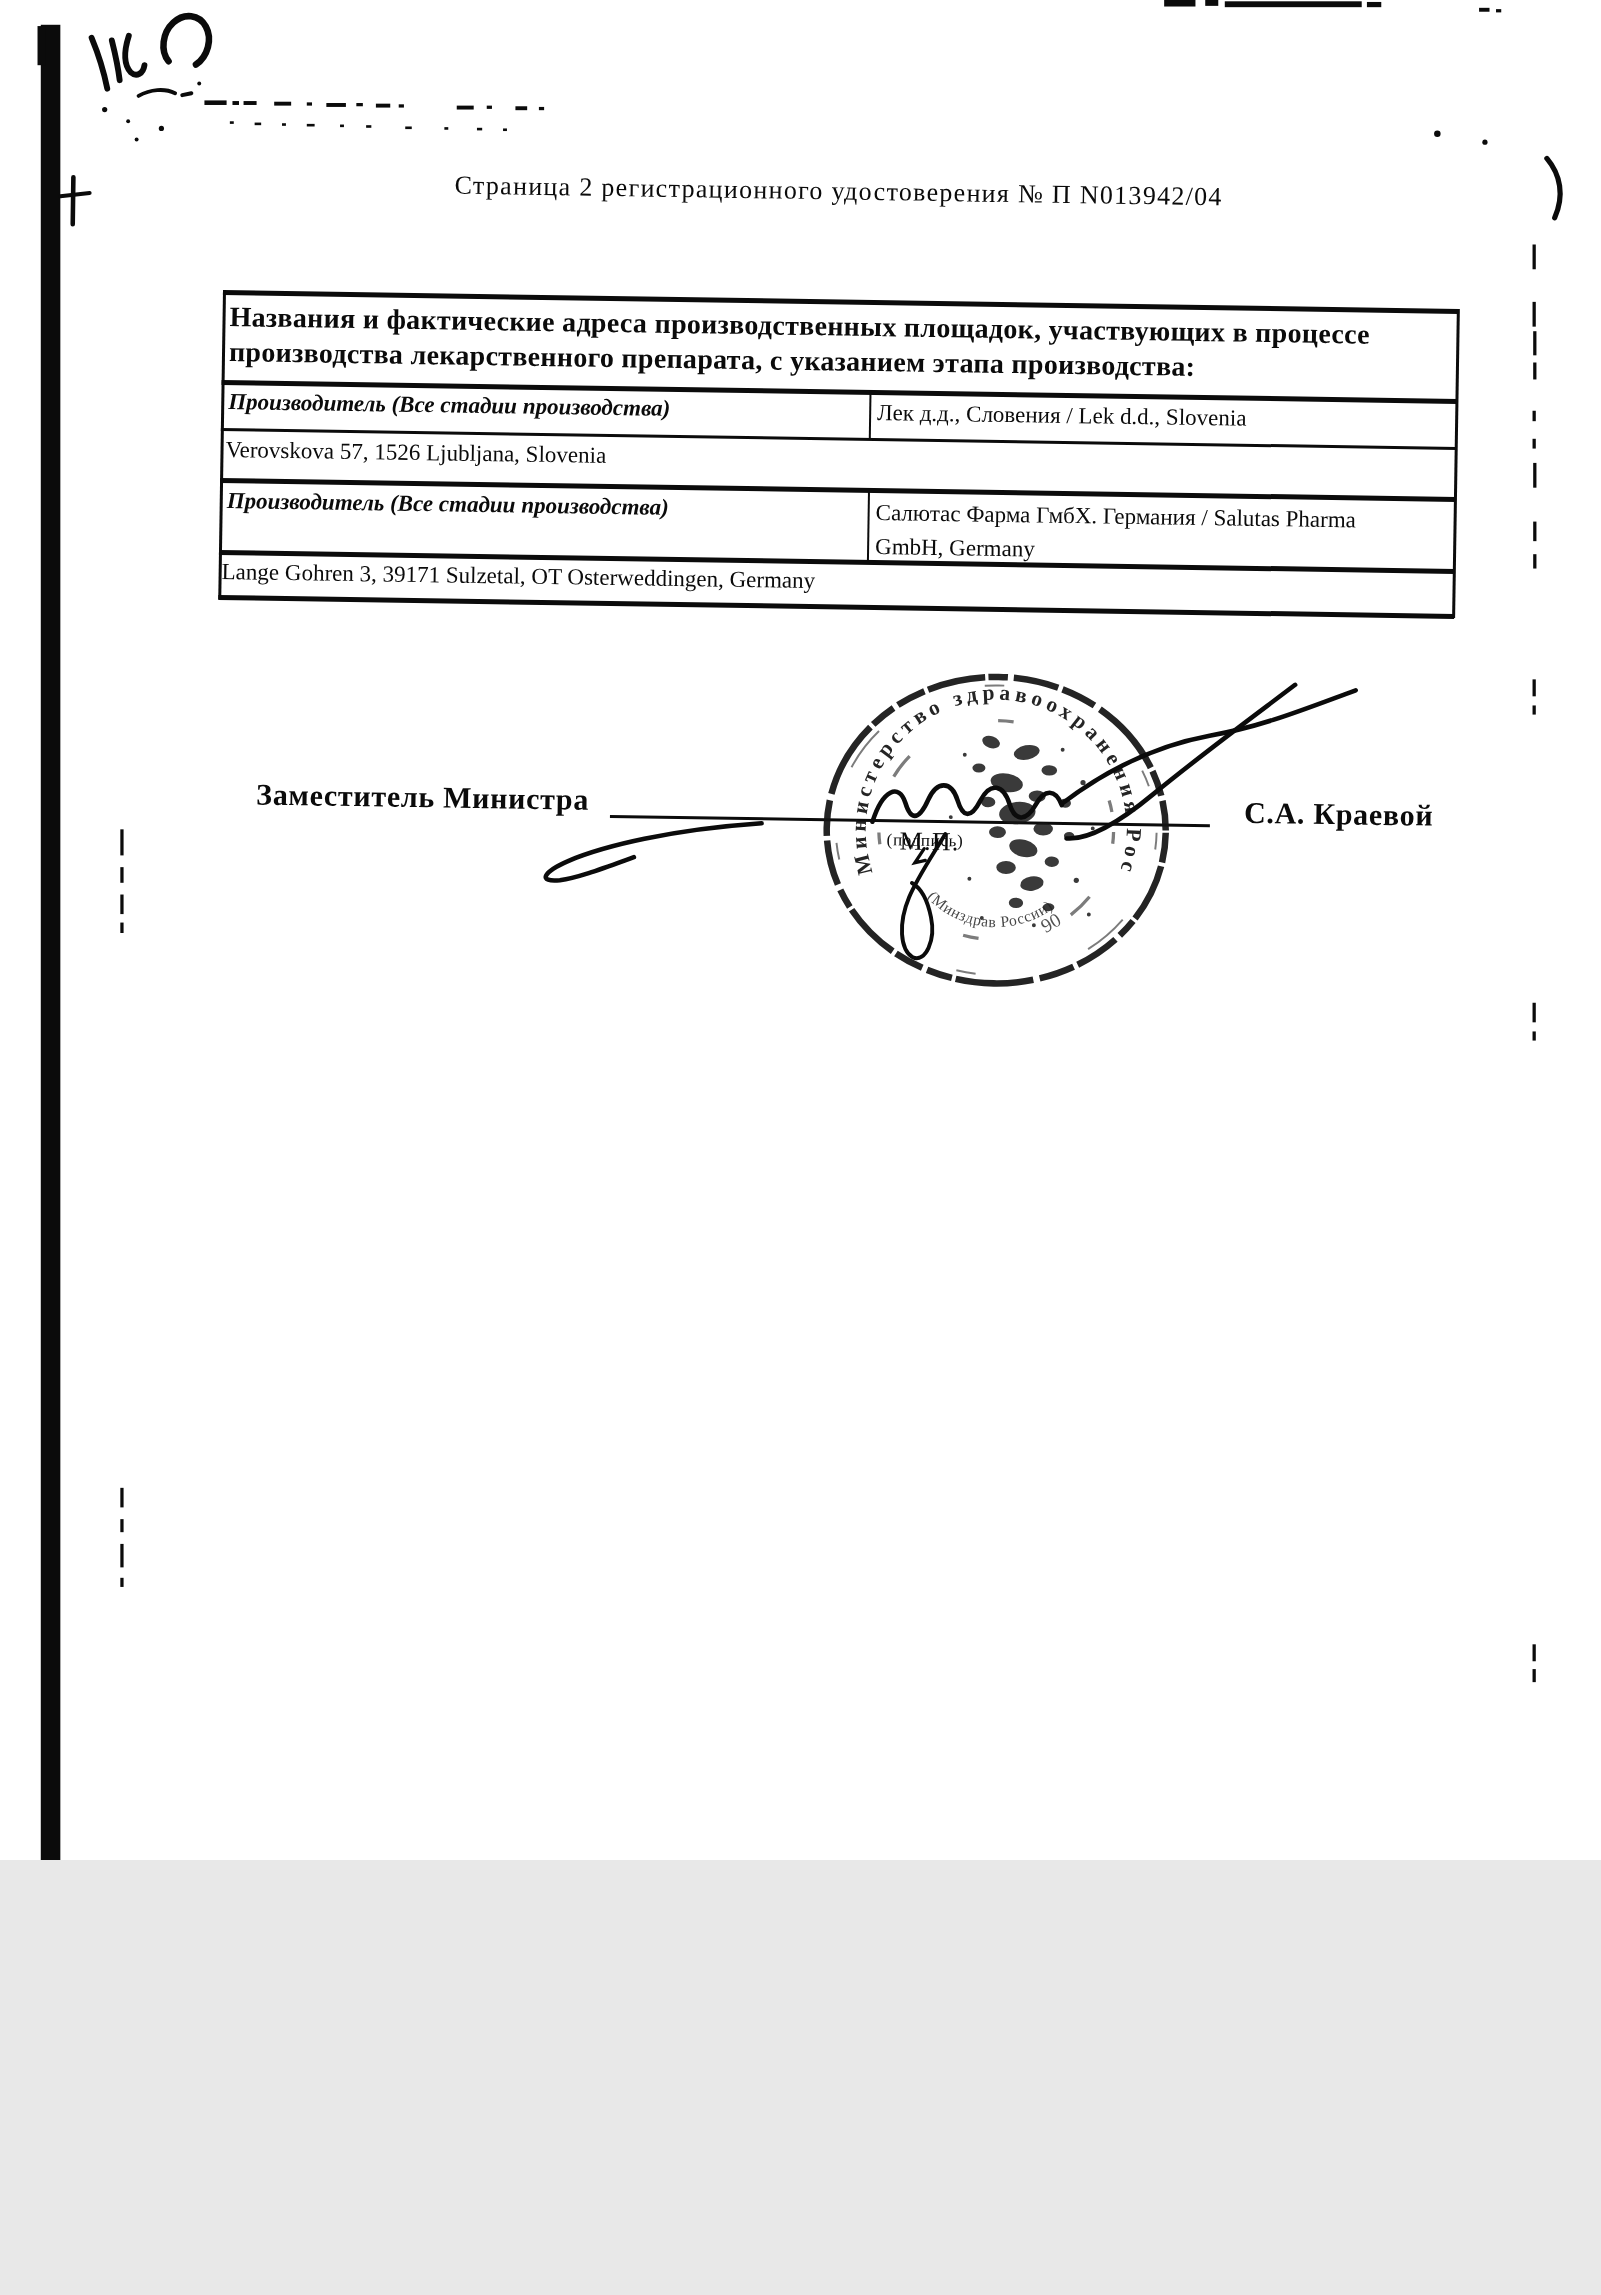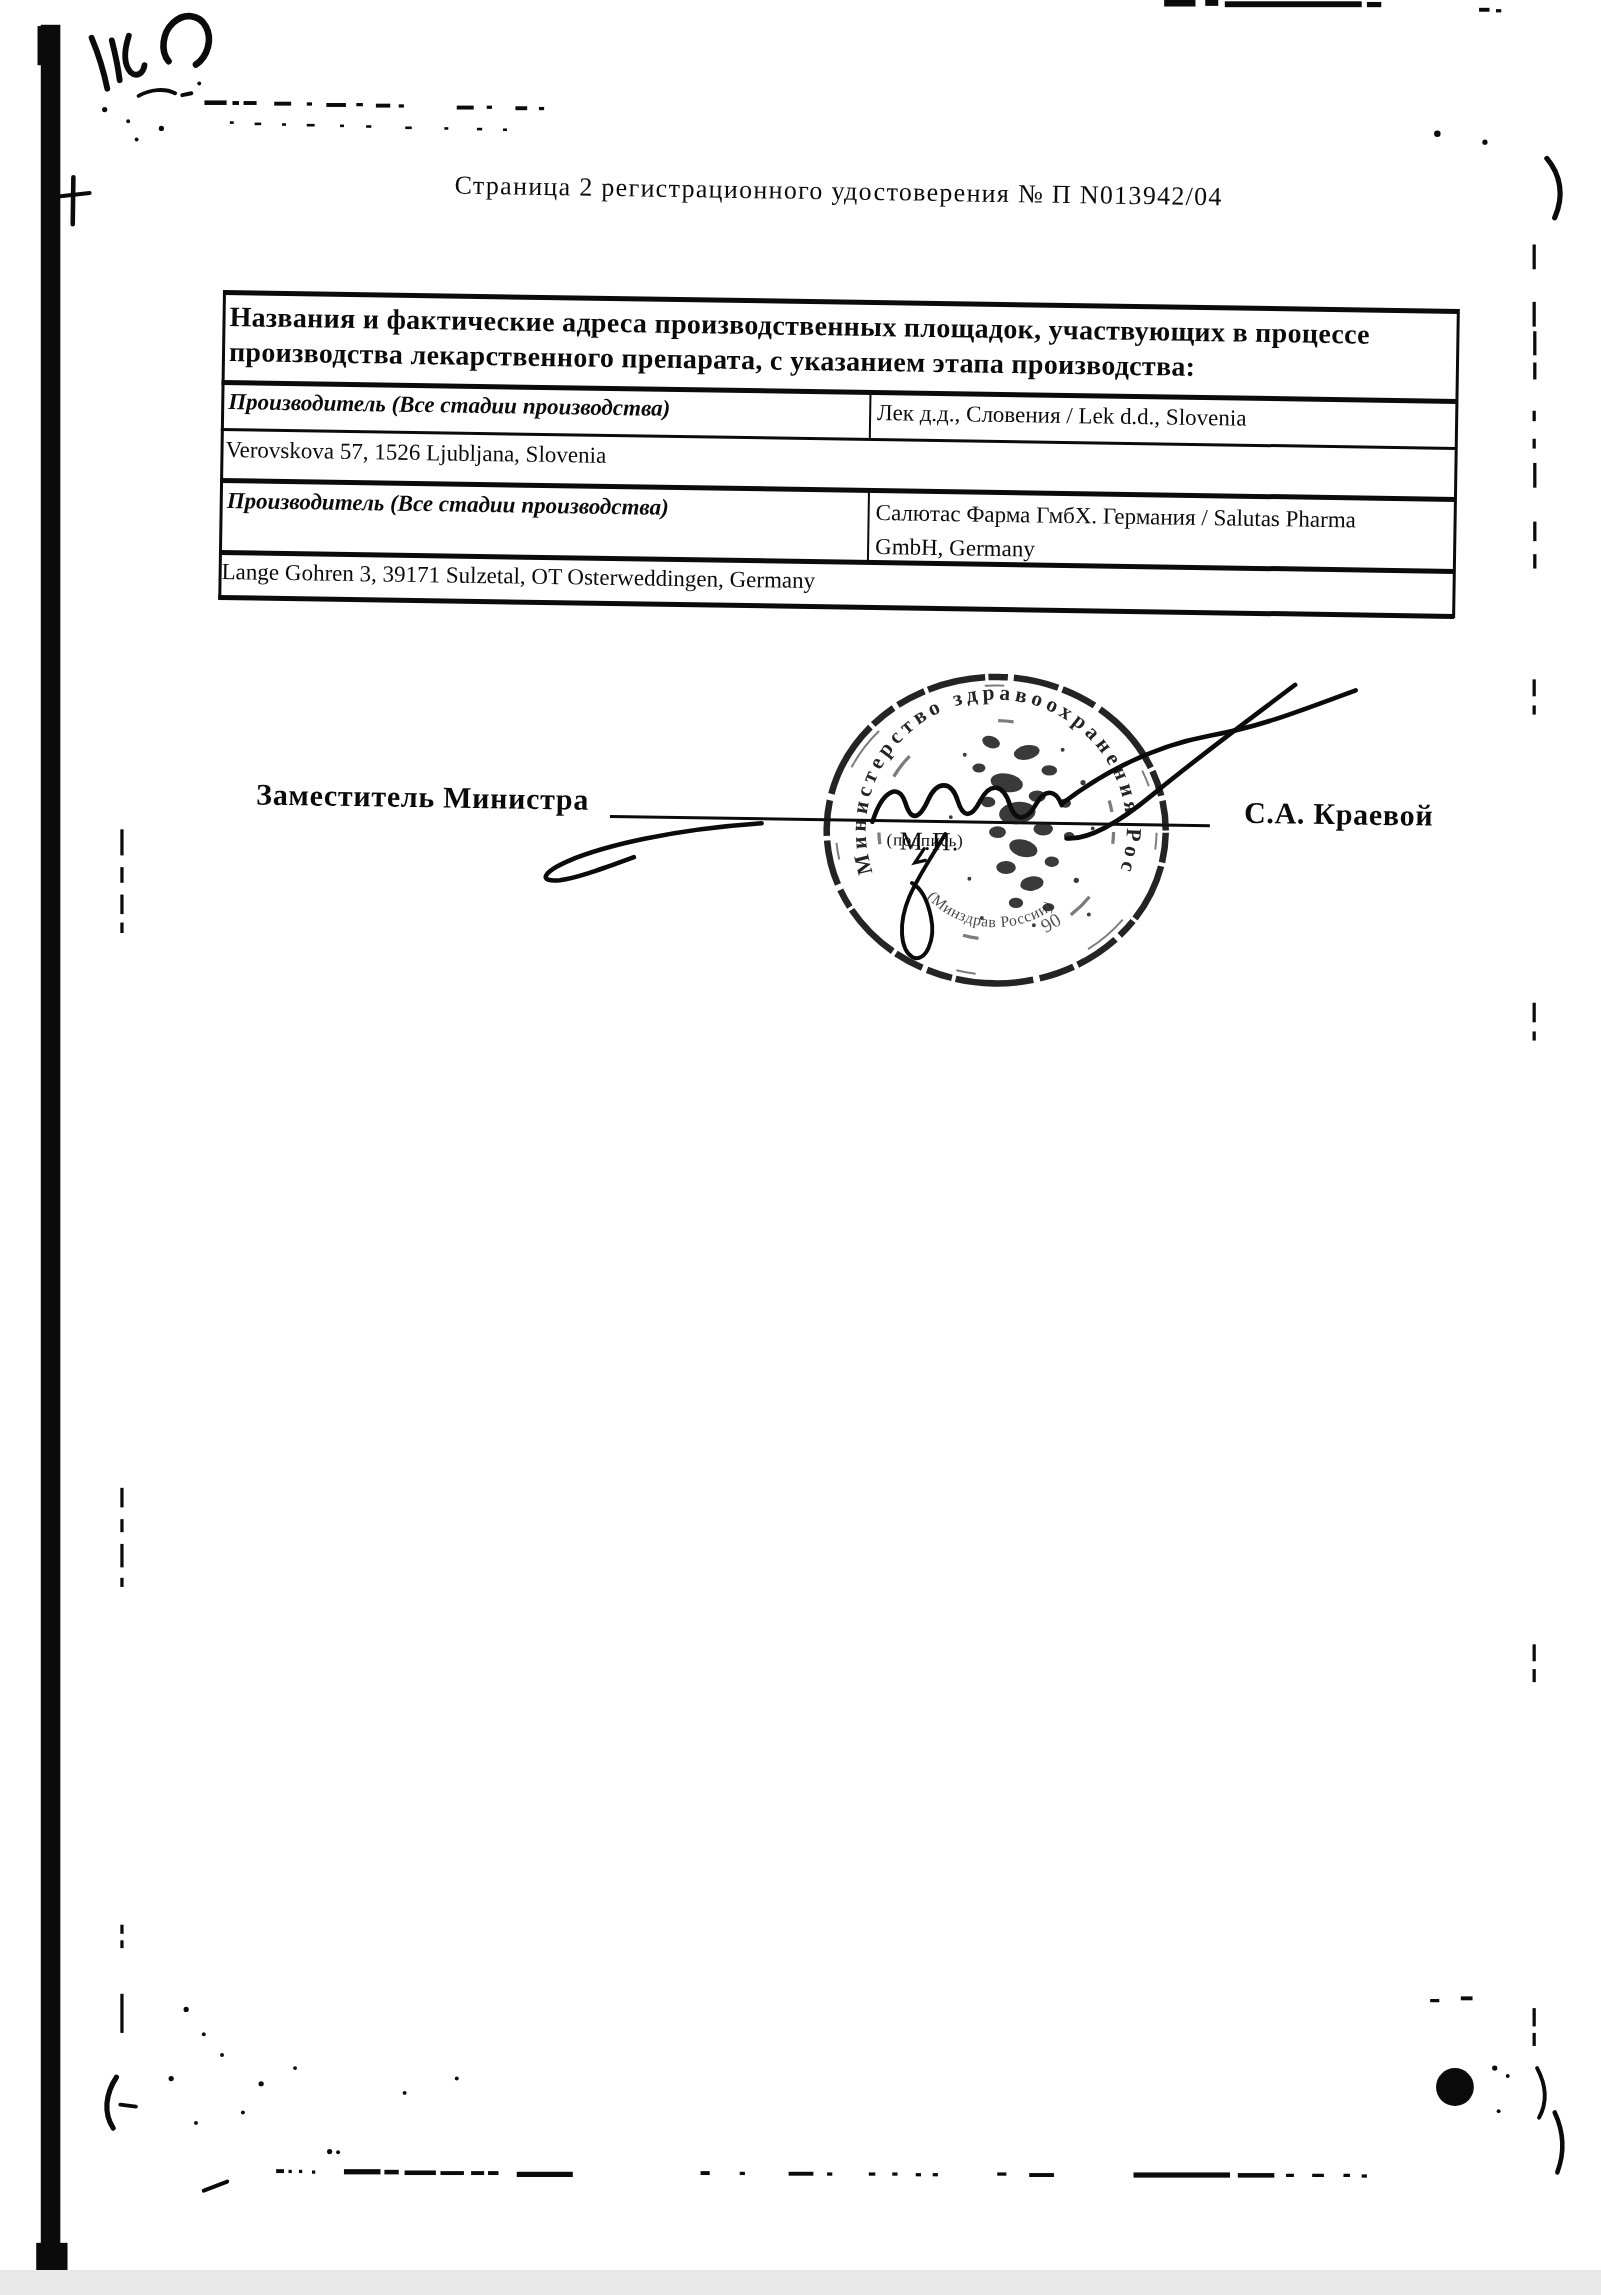--- a/index.html
+++ b/index.html
@@ -1,17 +1,17 @@
 <!DOCTYPE html>
 <html style="font-size:10.4px"><head>
 <meta charset="utf-8">
 <style>
   html,body{margin:0;padding:0;background:#e8e8e8;}
   .page{
-    position:relative;width:1602px;height:2270px;background:#ffffff;
+    position:relative;width:1602px;height:1860px;background:#ffffff;
     overflow:hidden;font-family:"Liberation Serif", serif;color:#0b0b0b;
   }
   .abs{position:absolute;}
   svg{display:block;}
   
   .print-layer{
     position:absolute;left:0;top:0;width:1602px;height:2295px;
     transform:rotate(0.88deg);transform-origin:223px 290px;
   }
   .doc-title{

